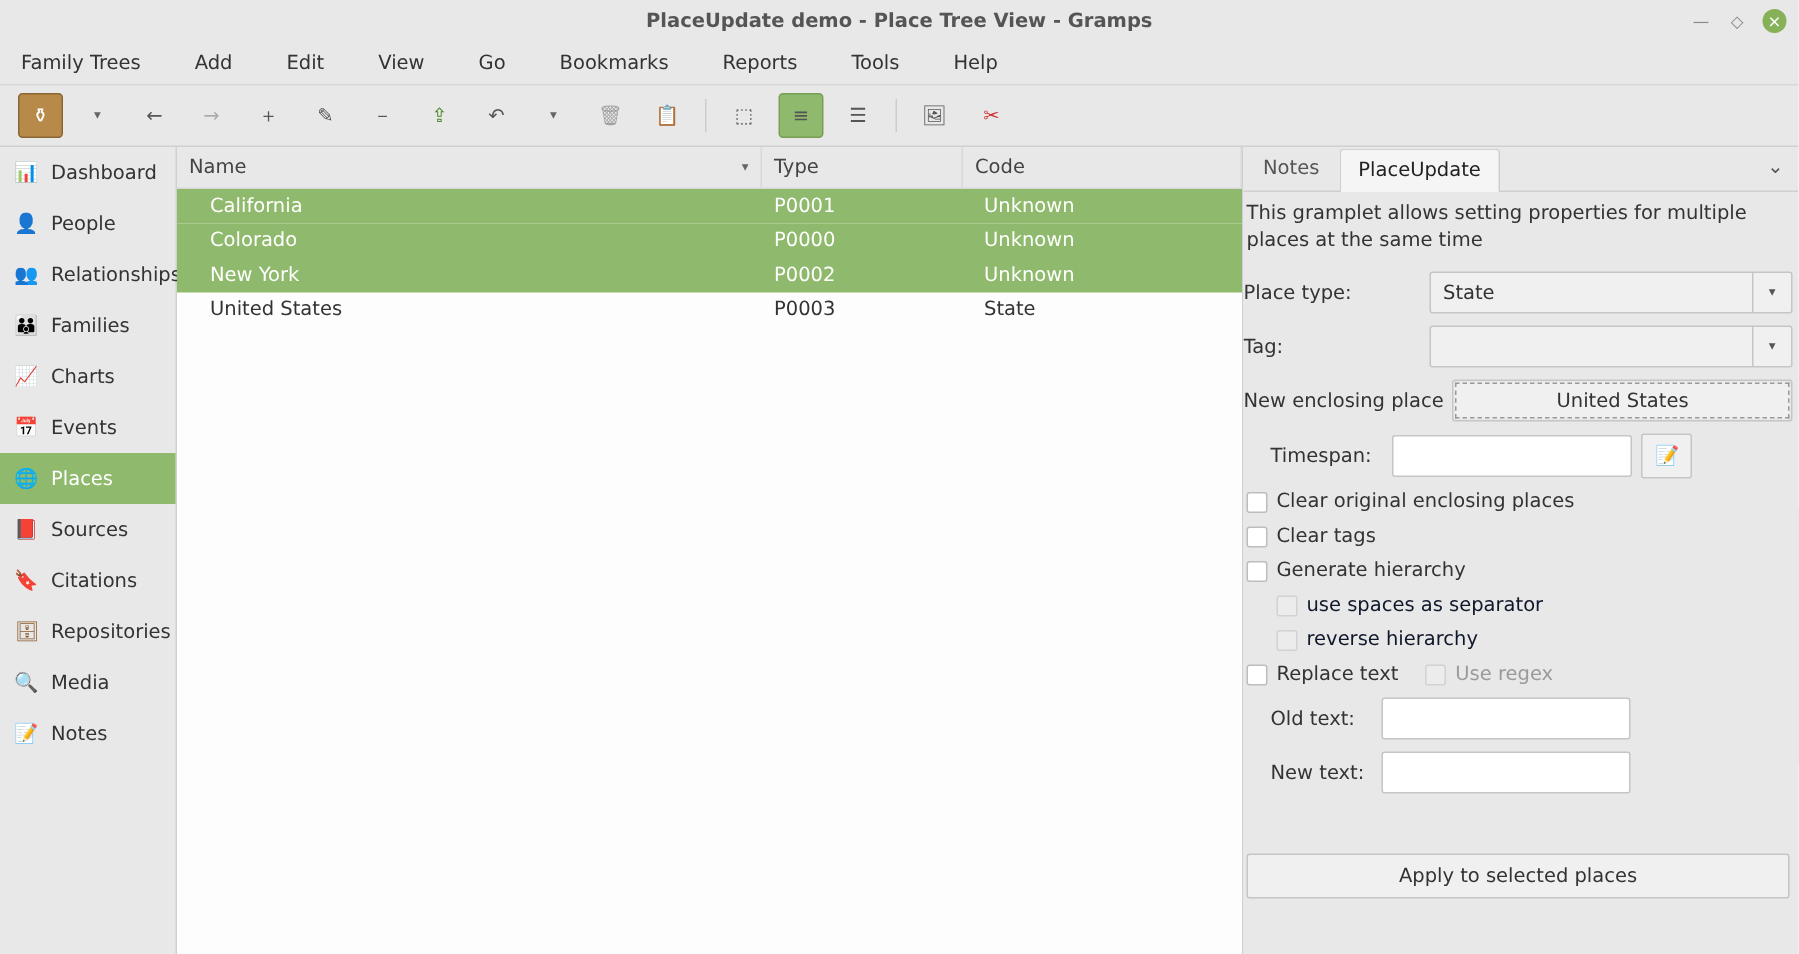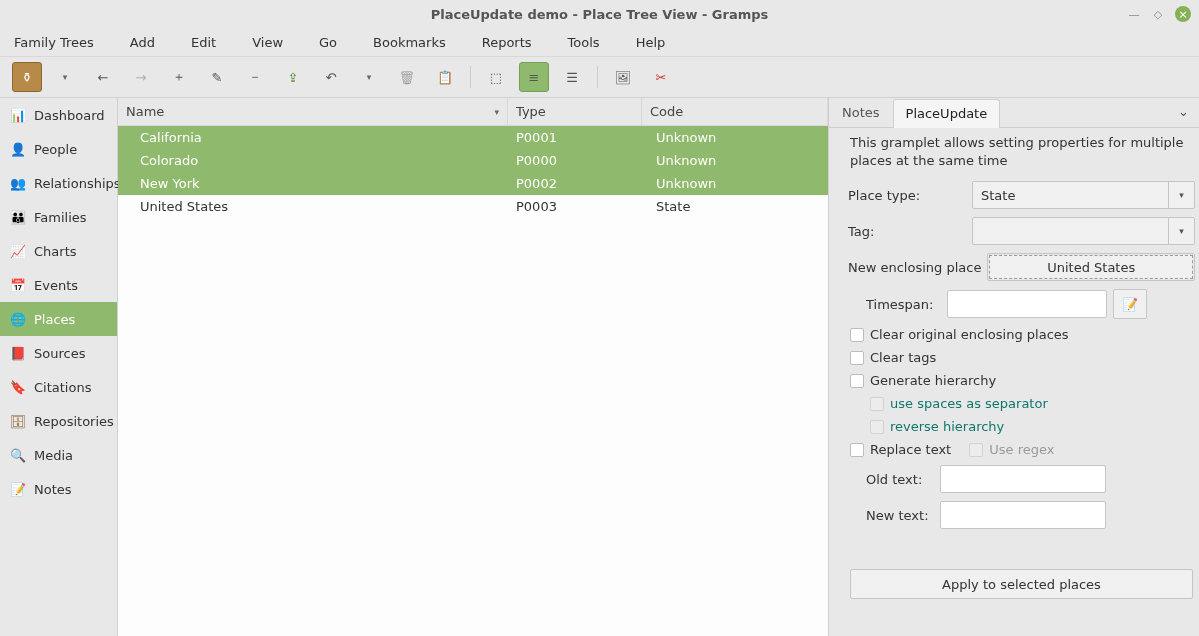--- a/index.html
+++ b/index.html
@@ -44,35 +44,35 @@
 .td-id { width: 140px; }
 .td-type { width: 134px; }
 .td-code { flex: 1; }
 
 .right-panel { width: 370px; display: flex; flex-direction: column; background: #e8e8e8; }
 .tabs-row { display: flex; align-items: stretch; height: 30px; border-bottom: 1px solid #cfcfcf; position: relative; }
 .tabs-row .tab { padding: 6px 12px; color: #555; cursor: default; border: 1px solid transparent; border-bottom: none; }
 .tabs-row .tab.active { background: #f5f5f5; border-color: #cfcfcf; color: #222; border-radius: 3px 3px 0 0; position: relative; top: 1px; }
 .tabs-row .expand { margin-left: auto; padding: 6px 10px; font-size: 10px; color: #555; }
 
-.panel-body { flex: 1; padding: 4px 4px 8px 19px; background: #e8e8e8; display: flex; flex-direction: column; gap: 8px; overflow: auto; }
+.panel-body { flex: 1; padding: 4px 4px 8px 0; background: #e8e8e8; display: flex; flex-direction: column; gap: 8px; overflow: auto; }
 .desc-text { color: #333; padding: 2px 2px 4px 2px; line-height: 1.35; }
 .form-row { display: flex; align-items: center; gap: 6px; }
 .form-row label { color: #333; min-width: 118px; }
 .form-row.indent-ts label { min-width: auto; margin-left: 18px; margin-right: 8px; }
 .combo { flex: 1; height: 28px; border: 1px solid #c5c5c5; background: #f0f0f0; display: flex; align-items: center; padding: 0 8px; border-radius: 2px; position: relative; color: #333; }
 .combo .combo-arrow { position: absolute; right: 0; top: 0; width: 26px; height: 100%; border-left: 1px solid #c5c5c5; display: flex; align-items: center; justify-content: center; font-size: 9px; color: #555; }
 .btn-wide { flex: 1; height: 28px; border: 1px solid #c5c5c5; background: #f0f0f0; display: flex; align-items: center; justify-content: center; border-radius: 2px; color: #333; box-shadow: inset 0 0 0 1px rgba(0,0,0,0.03); }
 .btn-wide.selected-out { outline: 1px dashed #999; outline-offset: -3px; }
 .text-input { height: 28px; border: 1px solid #c5c5c5; background: #fff; padding: 0 6px; border-radius: 2px; color: #333; }
 .text-input.ts { width: 160px; }
 .icon-btn { width: 34px; height: 30px; border: 1px solid #c5c5c5; background: #f0f0f0; display: flex; align-items: center; justify-content: center; border-radius: 2px; }
 .chk-row { display: flex; align-items: center; gap: 6px; color: #333; padding-left: 2px; }
 .chk-row.indent1 { padding-left: 22px; }
-.chk-row.disabled { color: #0f766e; }
+.chk-row.disabled { color: #0f172a; }
 .chk-row.inline-gap { gap: 18px; }
 .chk { width: 14px; height: 14px; border: 1px solid #bdbdbd; background: #fff; display: inline-block; border-radius: 2px; }
 .chk.disabled { background: #ececec; border-color: #d2d2d2; }
 .sub-form-row { display: flex; align-items: center; gap: 8px; padding-left: 18px; }
 .sub-form-row label { min-width: 66px; color: #333; }
 .sub-form-row .text-input { width: 166px; }
 .action-btn { height: 30px; border: 1px solid #c5c5c5; background: #f0f0f0; display: flex; align-items: center; justify-content: center; border-radius: 2px; color: #333; margin: 0 2px; }
 .panel-spacer { flex: 1; }
 
 

